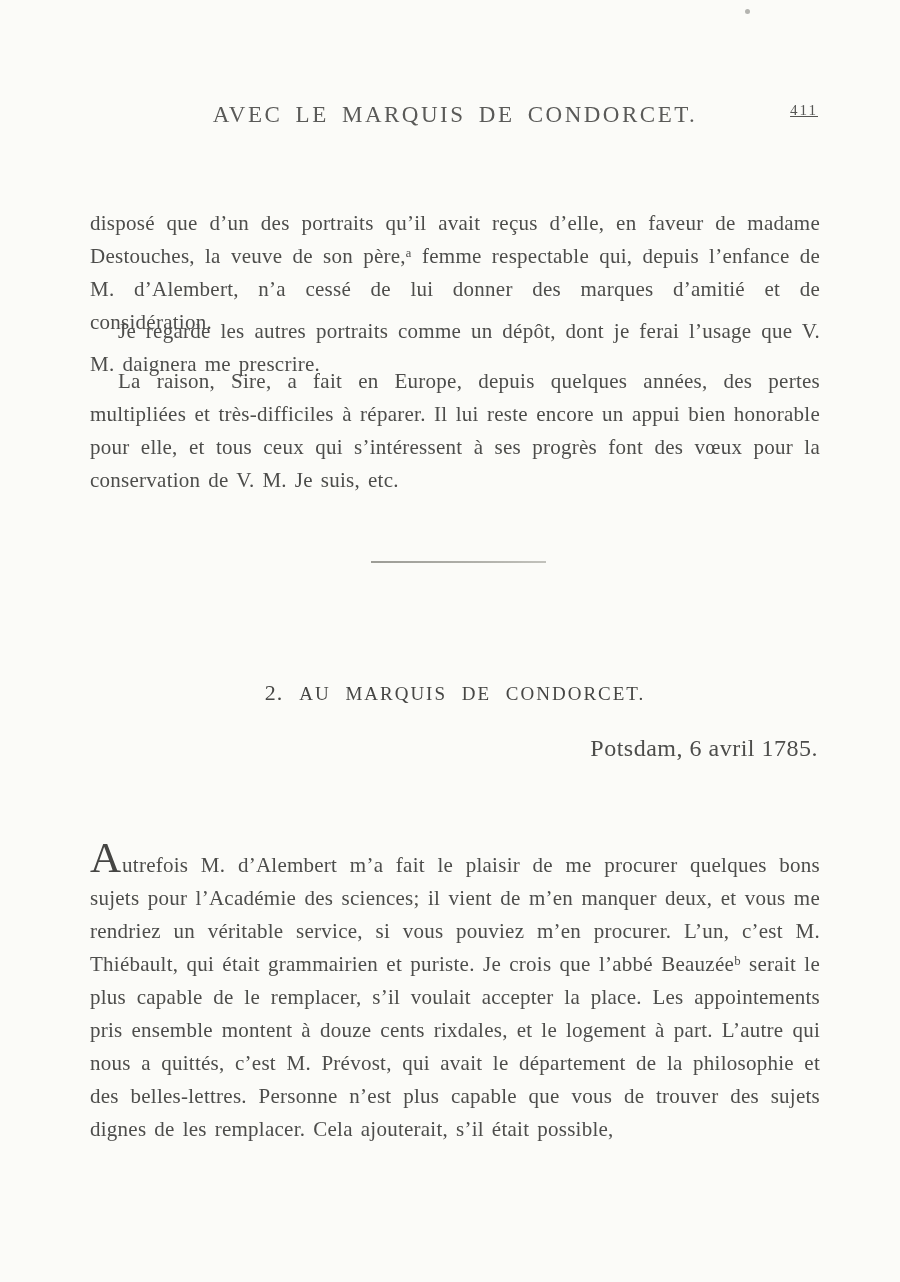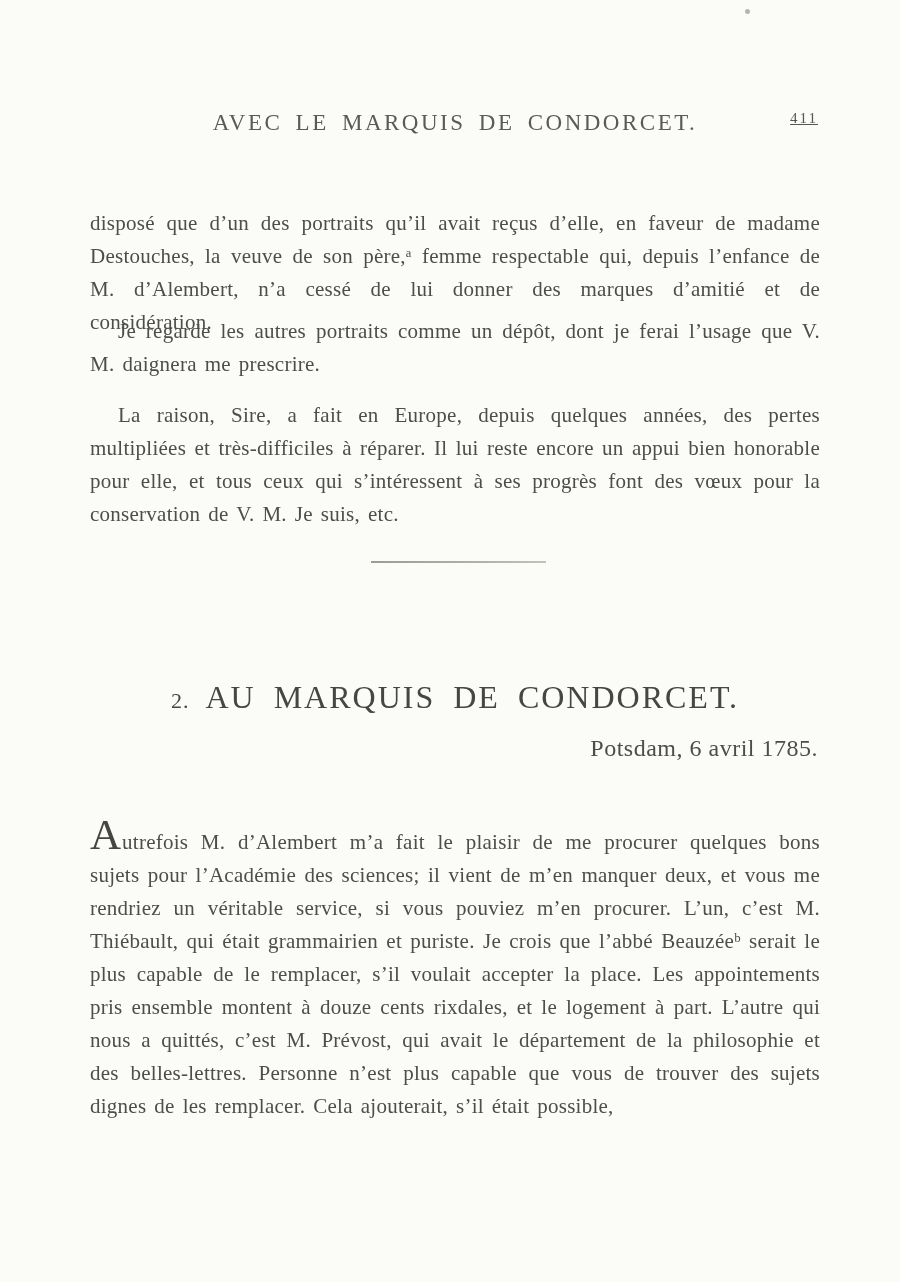--- a/index.html
+++ b/index.html
@@ -24,21 +24,21 @@
     left: 745px;
     top: 9px;
     width: 5px;
     height: 5px;
     border-radius: 50%;
     background: #b4b4b0;
   }
   
   .running-header {
     position: absolute;
-    top: 110px;
+    top: 102px;
     left: 90px;
     width: 730px;
     height: 30px;
   }
   .rh-title {
     text-align: center;
     font-size: 23px;
     letter-spacing: 2.5px;
     word-spacing: 5px;
     color: #5a5a58;
@@ -68,22 +68,22 @@
   .body-text p {
     margin: 0;
     text-indent: 28px;
   }
   .body-text p.no-indent {
     text-indent: 0;
     margin-top: 40px;
   }
   .block-p1 { top: 167px; }
   .block-p2 { top: 299px; margin-top: 16px; }
-  .block-p3 { top: 365px; margin-top: 34px; }
-  .block-letter2 { top: 786px; }
+  .block-p3 { top: 365px; }
+  .block-letter2 { top: 809px; }
   .initial::first-letter {
     font-size: 43px;
     line-height: 18px;
     letter-spacing: 1px;
     color: #454543;
   }
   
   .divider {
     position: absolute;
     top: 561px;
@@ -103,21 +103,21 @@
     font-weight: normal;
     color: #464644;
     white-space: nowrap;
   }
   .sec-num {
     font-size: 22px;
     letter-spacing: 1px;
     margin-right: 16px;
   }
   .sec-title {
-    font-size: 32px;
+    font-size: 19px;
     letter-spacing: 2px;
     word-spacing: 8px;
   }
   
   .dateline {
     position: absolute;
     top: 735px;
     left: 90px;
     width: 728px;
     text-align: right;

